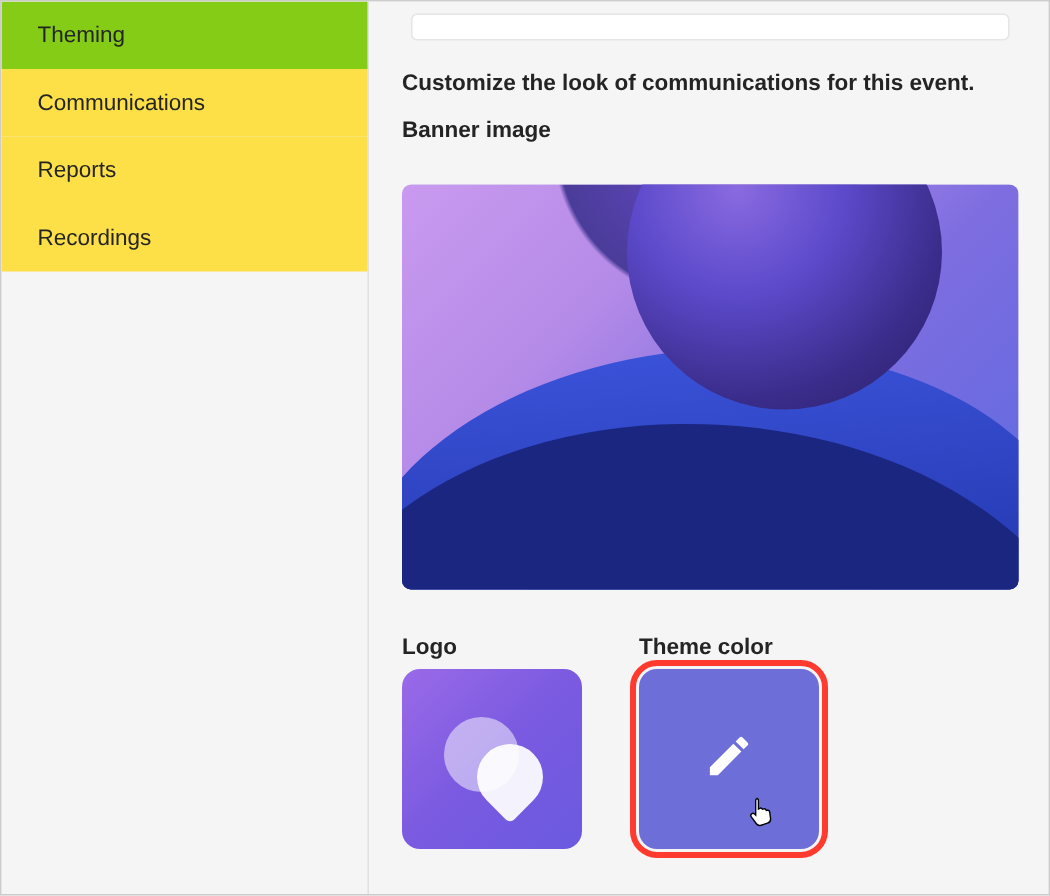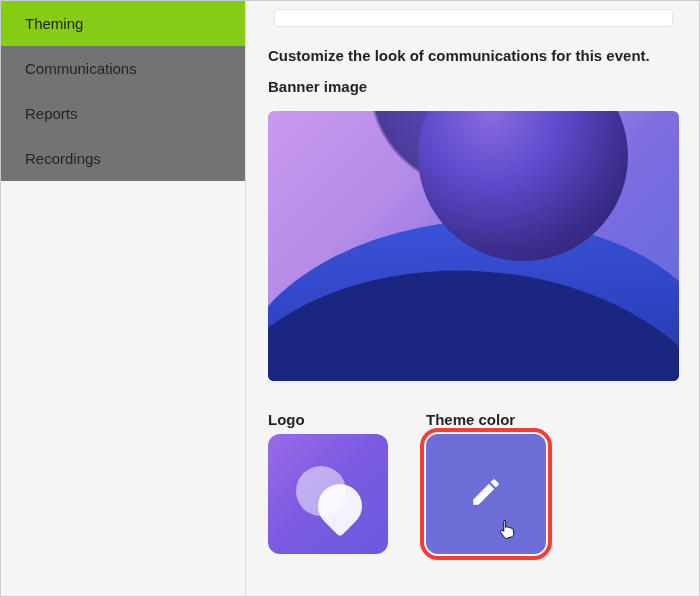--- a/index.html
+++ b/index.html
@@ -19,21 +19,21 @@
       width: 245px;
       background: #f5f5f5;
       border-right: 1px solid #e0e0e0;
       padding-top: 0;
     }
     .sidebar-item {
       padding: 14px 24px;
       font-size: 15px;
       color: #242424;
       cursor: pointer;
-      background: #737373;
+      background: #fde047;
     }
     .sidebar-item.active {
       background: #84cc16;
       font-weight: 400;
     }
     .main {
       flex: 1;
       background: #f5f5f5;
       padding: 8px 20px 20px 22px;
       overflow: hidden;
@@ -50,21 +50,21 @@
     .description {
       font-size: 15px;
       color: #242424;
       margin-bottom: 14px;
       font-weight: bold;
     }
     .section-title {
       font-size: 15px;
       font-weight: 700;
       color: #242424;
-      margin-bottom: 16px;
+      margin-bottom: 28px;
     }
     .banner {
       width: 100%;
       height: 270px;
       border-radius: 6px;
       background:
         radial-gradient(circle at 50% -10%, #6b4acb 0%, #4a3c99 28%, transparent 29%),
         radial-gradient(ellipse 90% 60% at 60% 120%, #2033a8 0%, #2033a8 55%, transparent 56%),
         radial-gradient(ellipse 120% 80% at 30% 140%, #3a52d8 0%, #3a52d8 60%, transparent 61%),
         linear-gradient(135deg, #c99aef 0%, #b58be8 30%, #7d6de0 60%, #5c6ae0 100%);

